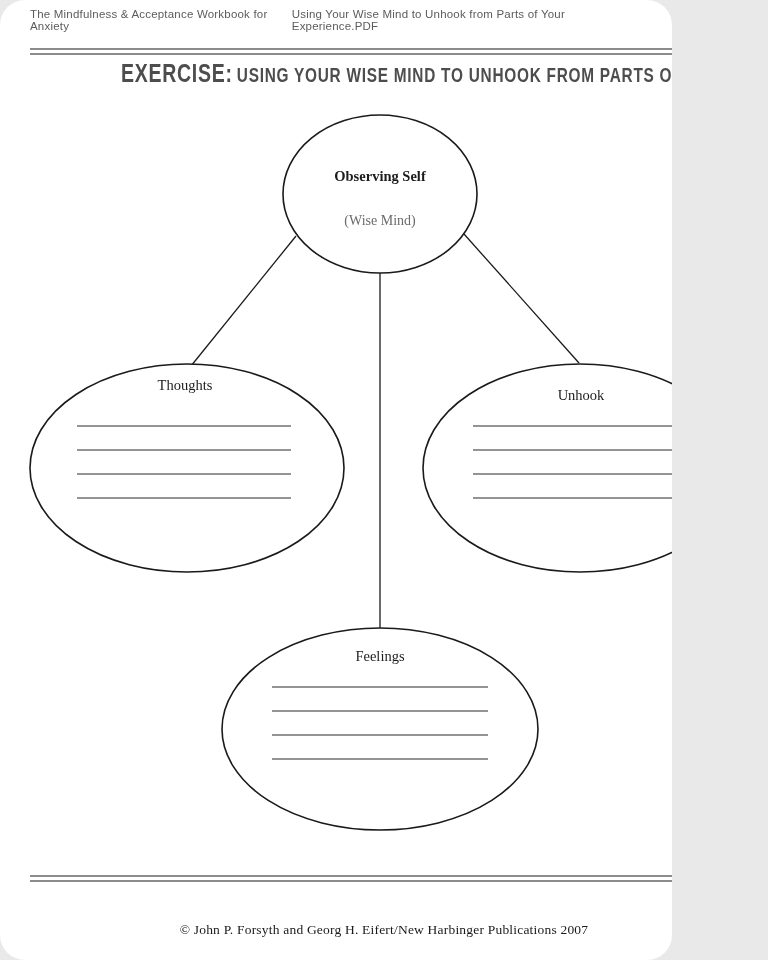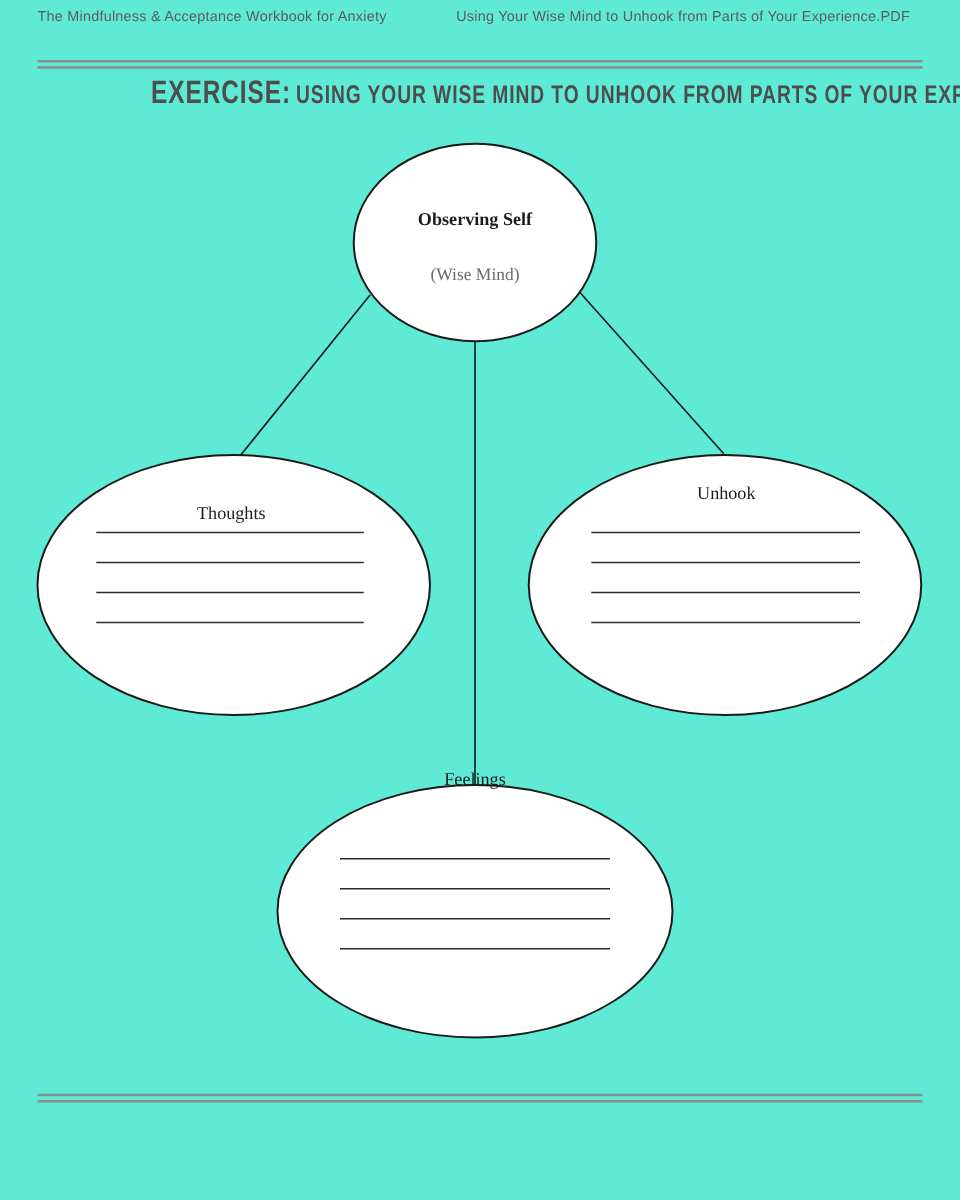--- a/index.html
+++ b/index.html
@@ -1,23 +1,24 @@
 <!DOCTYPE html>
 <html><head>
 <meta charset="utf-8">
 <style>
   * { margin: 0; padding: 0; box-sizing: border-box; }
   html, body { background: #e9e9e9; }
   .page {
     position: relative;
-    width: 768px;
+    width: 672px;
     height: 960px;
-    background: #5eead4;
+    background: #ffffff;
     overflow: hidden;
     font-family: "Liberation Sans", sans-serif;
+    border-radius: 25px;
   }
   
   .running-header {
     position: absolute;
     top: 8px;
     left: 30px;
     right: 40px;
     display: flex;
     justify-content: space-between;
     font-size: 11.5px;
@@ -133,20 +134,21 @@
     <g stroke="#2b2b2b" stroke-width="1.2">
       <line x1="272" y1="687" x2="488" y2="687"></line>
       <line x1="272" y1="711" x2="488" y2="711"></line>
       <line x1="272" y1="735" x2="488" y2="735"></line>
       <line x1="272" y1="759" x2="488" y2="759"></line>
     </g>
   </svg>
 
   <div class="node-label bold" style="left:380px; top:168px;">Observing Self</div>
   <div class="node-label sub" style="left:380px; top:189px; font-size:14px;margin-top:24px;">(Wise Mind)</div>
-  <div class="node-label" style="left:185px; top:403px;">Thoughts</div>
+  <div class="node-label" style="left:185px; top:377px;">Thoughts</div>
   <div class="node-label" style="left:581px; top:387px;">Unhook</div>
-  <div class="node-label" style="left:380px; top:616px;">Feelings</div>
+  <div class="node-label" style="left:380px; top:648px;">Feelings</div>
 
   <div class="double-rule rule-bottom"></div>
 
+  <div class="footer">© John P. Forsyth and Georg H. Eifert/New Harbinger Publications 2007</div>
 
 </div>
 
 </body></html>

